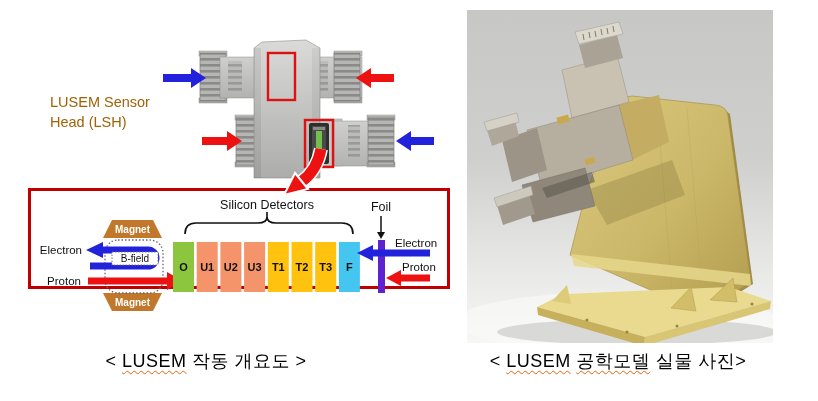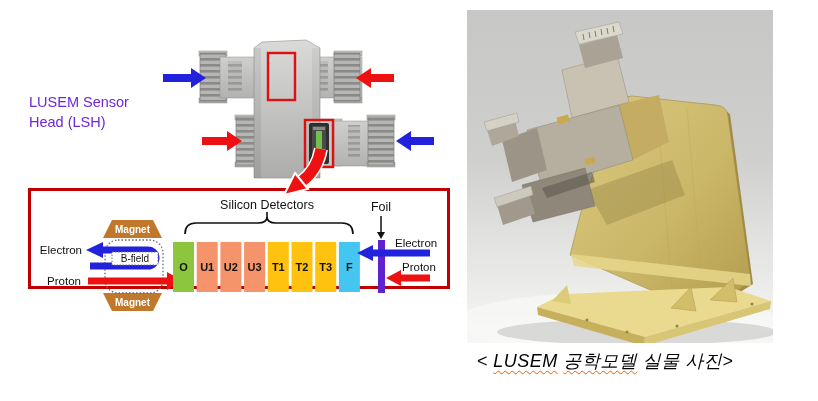--- a/index.html
+++ b/index.html
@@ -1,26 +1,26 @@
 <!DOCTYPE html>
 <html><head>
 <meta charset="utf-8">
 <style>
   html,body{margin:0;padding:0;background:#fff;}
   #canvas{position:relative;width:818px;height:401px;background:#fff;overflow:hidden;
           font-family:"Liberation Sans","DejaVu Sans",sans-serif;}
-  .lsh-label{position:absolute;left:29px;top:92px;width:120px;font-size:14.5px;line-height:1.38;color:#6d28d9;}
+  .lsh-label{position:absolute;left:50px;top:92px;width:120px;font-size:14.5px;line-height:1.38;color:#a16207;}
   .photo-left{position:absolute;left:158px;top:28px;width:292px;height:172px;z-index:3;}
   .red-box{position:absolute;left:28px;top:188px;width:422px;height:101px;box-sizing:border-box;
            border:3px solid #C00000;background:#fff;z-index:1;}
   .red-box svg{display:block;}
   .photo-right{position:absolute;left:467px;top:10px;width:306px;height:333px;}
   .caption{position:absolute;top:349px;font-size:18px;color:#000;text-align:center;letter-spacing:.5px;}
   .caption-left{left:0;width:412px;}
-  .caption-right{left:452px;width:306px;font-style:italic;}
+  .caption-right{left:465px;width:306px;}
   .sp-wavy{text-decoration:underline;text-decoration-style:wavy;text-decoration-color:#E8650A;
            text-decoration-thickness:1px;text-underline-offset:3px;}
   svg text{font-family:"Liberation Sans","DejaVu Sans",sans-serif;}
   .t-label{font-size:12.5px;fill:#111;}
   .t-small{font-size:11.5px;fill:#111;}
   .t-det{font-size:11px;font-weight:bold;fill:#111;}
   .t-magnet{font-size:10px;font-weight:bold;fill:#fff;}
   .t-bfield{font-size:10px;fill:#111;}
 </style>
 </head>
@@ -215,17 +215,20 @@
       <polygon points="17,112 50,103 52,112 20,121" fill="#D5D1C5" stroke="#9A9A98" stroke-width=".5"></polygon>
       <polygon points="55,175 118,158 128,196 66,212" fill="#8F887A" stroke="#756F63" stroke-width=".5"></polygon>
       <polygon points="30,195 62,184 68,204 36,215" fill="#A19A8C"></polygon>
       <polygon points="27,188 64,176 66,185 30,197" fill="#CEC9BD" stroke="#9A9A98" stroke-width=".5"></polygon>
       <polygon points="75,178 125,162 128,172 80,188" fill="#5F5A4E" opacity=".6"></polygon>
       <rect x="90" y="106" width="12" height="7" fill="#C9A94E" transform="rotate(-15 96 109)"></rect>
       <rect x="118" y="148" width="10" height="6" fill="#C9A94E" transform="rotate(-15 123 151)"></rect>
     </g>
   </svg>
 
+  <div class="caption caption-left">
+    <span>&lt; </span><span class="sp-wavy">LUSEM</span><span> 작동 개요도 &gt;</span>
+  </div>
   <div class="caption caption-right">
     <span>&lt; </span><span class="sp-wavy">LUSEM</span><span> </span><span class="sp-wavy">공학모델</span><span> 실물 사진&gt;</span>
   </div>
 
 </div>
 
 </body></html>

